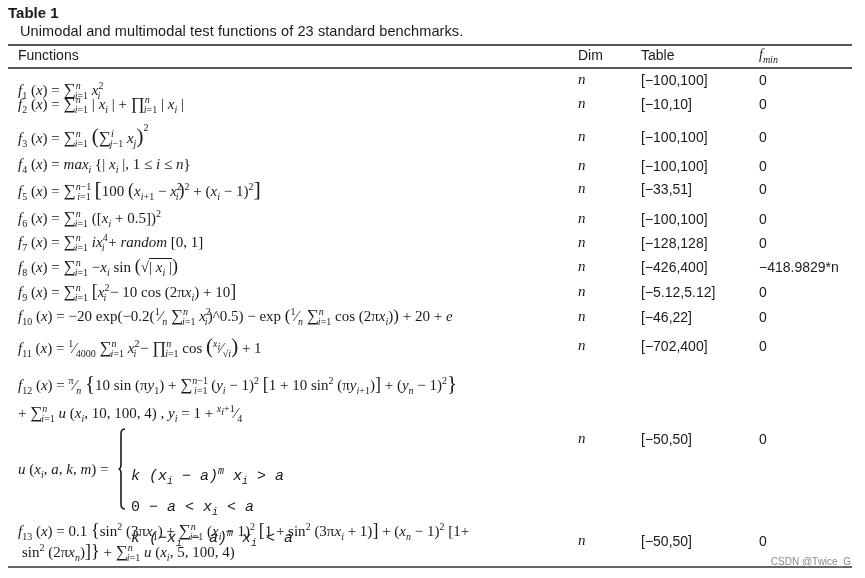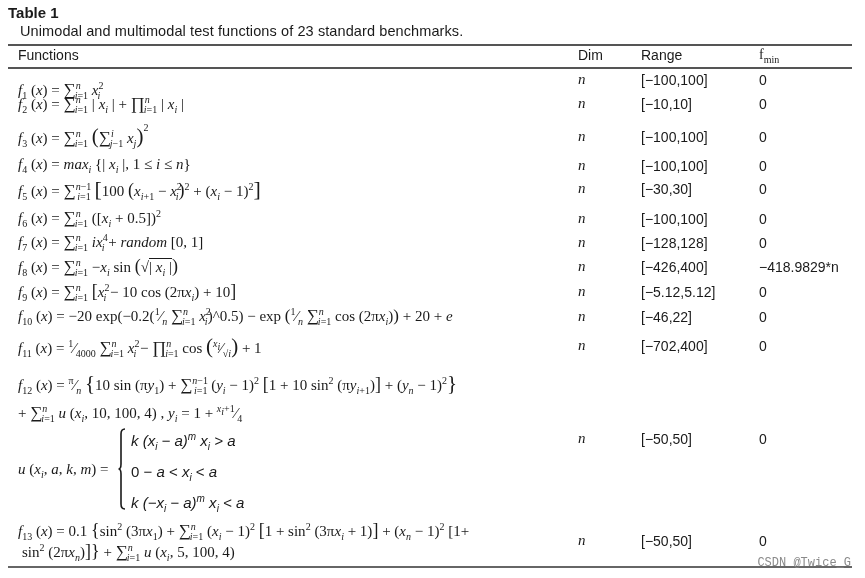--- a/index.html
+++ b/index.html
@@ -14,36 +14,36 @@
   #rule-head { top:67px; height:1.5px; }
   #rule-bottom { top:566px; height:2px; background:#666; }
   .hdr { top:47px; font-size:14px; }
   .formula { font-family: "Liberation Serif", "DejaVu Serif", serif; font-size:15px; left:18px; }
   .formula i { font-style:italic; }
   .dim { left:578px; font-family:"Liberation Serif","DejaVu Serif",serif; font-style:italic; font-size:15px; }
   .range { left:641px; font-family:"Liberation Sans","DejaVu Sans",sans-serif; font-size:14px; }
   .fmin { left:759px; font-family:"Liberation Sans","DejaVu Sans",sans-serif; font-size:14px; }
   sub, sup { font-size:10px; line-height:0; }
   .bigsum { font-size:17px; }
-  .piece { position:absolute; font-family:Liberation Sans, sans-serif; font-size:15px; font-style:italic; white-space:nowrap; }
+  .piece { position:absolute; font-family:Liberation Mono, monospace; font-size:15px; font-style:italic; white-space:nowrap;margin-top:36px; }
   .brace { position:absolute; left:118px; top:428px; width:8px; height:82px; }
-  #watermark { right:14px; top:556px; font-size:12px; color:#8a8a8a; font-family:Liberation Mono, monospace; }
+  #watermark { right:14px; top:556px; font-size:10px; color:#8a8a8a; font-family:Liberation Sans, sans-serif; }
 </style>
 </head>
 <body>
 
 <div class="abs sans" id="caption-title">Table 1</div>
 <div class="abs sans" id="caption-text">Unimodal and multimodal test functions of 23 standard benchmarks.</div>
 
 <div class="rule" id="rule-top"></div>
 
 <div class="abs sans hdr" style="left:18px;">Functions</div>
 <div class="abs sans hdr" style="left:578px;">Dim</div>
-<div class="abs sans hdr" style="left:641px;">Range</div>
-<div class="abs serif hdr" style="left:759px; "><span>f</span><sub style="font-size:10px;">min</sub></div>
+<div class="abs sans hdr" style="left:641px;">Table</div>
+<div class="abs serif hdr" style="left:759px; font-style:italic;"><span>f</span><sub style="font-size:10px;">min</sub></div>
 
 <div class="rule" id="rule-head"></div>
 
 <div class="abs formula" style="top:80px;"><i>f</i><sub>1</sub> (<i>x</i>) = <span class="bigsum">∑</span><sup><i>n</i></sup><sub style="margin-left:-6px;"><i>i</i>=1</sub> <i>x</i><sup>2</sup><sub style="margin-left:-6px;"><i>i</i></sub></div>
 <div class="abs dim" style="top:71px;">n</div>
 <div class="abs range" style="top:72px;">[−100,100]</div>
 <div class="abs fmin" style="top:72px;">0</div>
 
 <div class="abs formula" style="top:94px;"><i>f</i><sub>2</sub> (<i>x</i>) = <span class="bigsum">∑</span><sup><i>n</i></sup><sub style="margin-left:-6px;"><i>i</i>=1</sub> | <i>x<sub>i</sub></i> | + <span class="bigsum">∏</span><sup><i>n</i></sup><sub style="margin-left:-6px;"><i>i</i>=1</sub> | <i>x<sub>i</sub></i> |</div>
 <div class="abs dim" style="top:95px;">n</div>
@@ -55,21 +55,21 @@
 <div class="abs range" style="top:129px;">[−100,100]</div>
 <div class="abs fmin" style="top:129px;">0</div>
 
 <div class="abs formula" style="top:156px;"><i>f</i><sub>4</sub> (<i>x</i>) = <i>max<sub>i</sub></i> {| <i>x<sub>i</sub></i> |, 1 ≤ <i>i</i> ≤ <i>n</i>}</div>
 <div class="abs dim" style="top:157px;">n</div>
 <div class="abs range" style="top:158px;">[−100,100]</div>
 <div class="abs fmin" style="top:158px;">0</div>
 
 <div class="abs formula" style="top:176px;"><i>f</i><sub>5</sub> (<i>x</i>) = <span class="bigsum">∑</span><sup><i>n</i>−1</sup><sub style="margin-left:-14px;"><i>i</i>=1</sub> <span style="font-size:22px;">[</span>100 <span style="font-size:18px;">(</span><i>x</i><sub><i>i</i>+1</sub> − <i>x</i><sup>2</sup><sub style="margin-left:-6px;"><i>i</i></sub><span style="font-size:18px;">)</span><sup>2</sup> + (<i>x<sub>i</sub></i> − 1)<sup>2</sup><span style="font-size:22px;">]</span></div>
 <div class="abs dim" style="top:180px;">n</div>
-<div class="abs range" style="top:181px;">[−30,30]</div>
+<div class="abs range" style="top:181px;">[−33,51]</div>
 <div class="abs fmin" style="top:181px;">0</div>
 
 <div class="abs formula" style="top:208px;"><i>f</i><sub>6</sub> (<i>x</i>) = <span class="bigsum">∑</span><sup><i>n</i></sup><sub style="margin-left:-6px;"><i>i</i>=1</sub> ([<i>x<sub>i</sub></i> + 0.5])<sup>2</sup></div>
 <div class="abs dim" style="top:210px;">n</div>
 <div class="abs range" style="top:211px;">[−100,100]</div>
 <div class="abs fmin" style="top:211px;">0</div>
 
 <div class="abs formula" style="top:232px;"><i>f</i><sub>7</sub> (<i>x</i>) = <span class="bigsum">∑</span><sup><i>n</i></sup><sub style="margin-left:-6px;"><i>i</i>=1</sub> <i>ix</i><sup>4</sup><sub style="margin-left:-6px;"><i>i</i></sub> + <i>random</i> [0, 1]</div>
 <div class="abs dim" style="top:234px;">n</div>
 <div class="abs range" style="top:235px;">[−128,128]</div>

